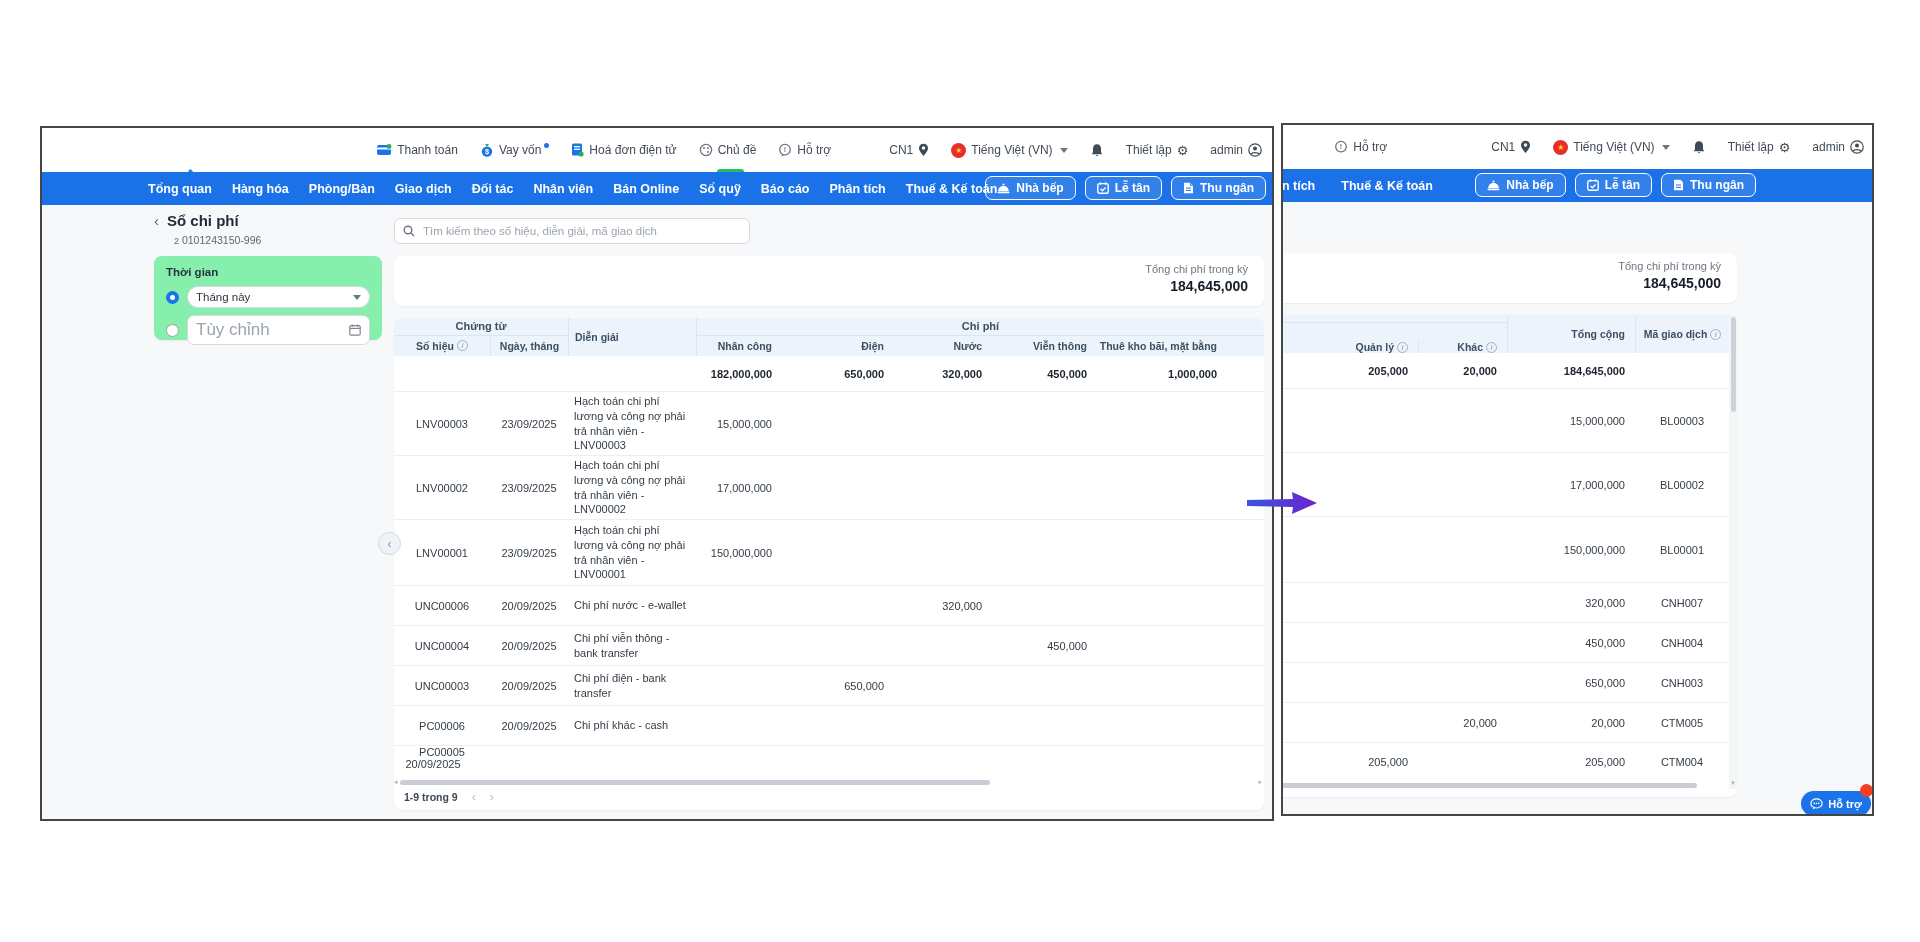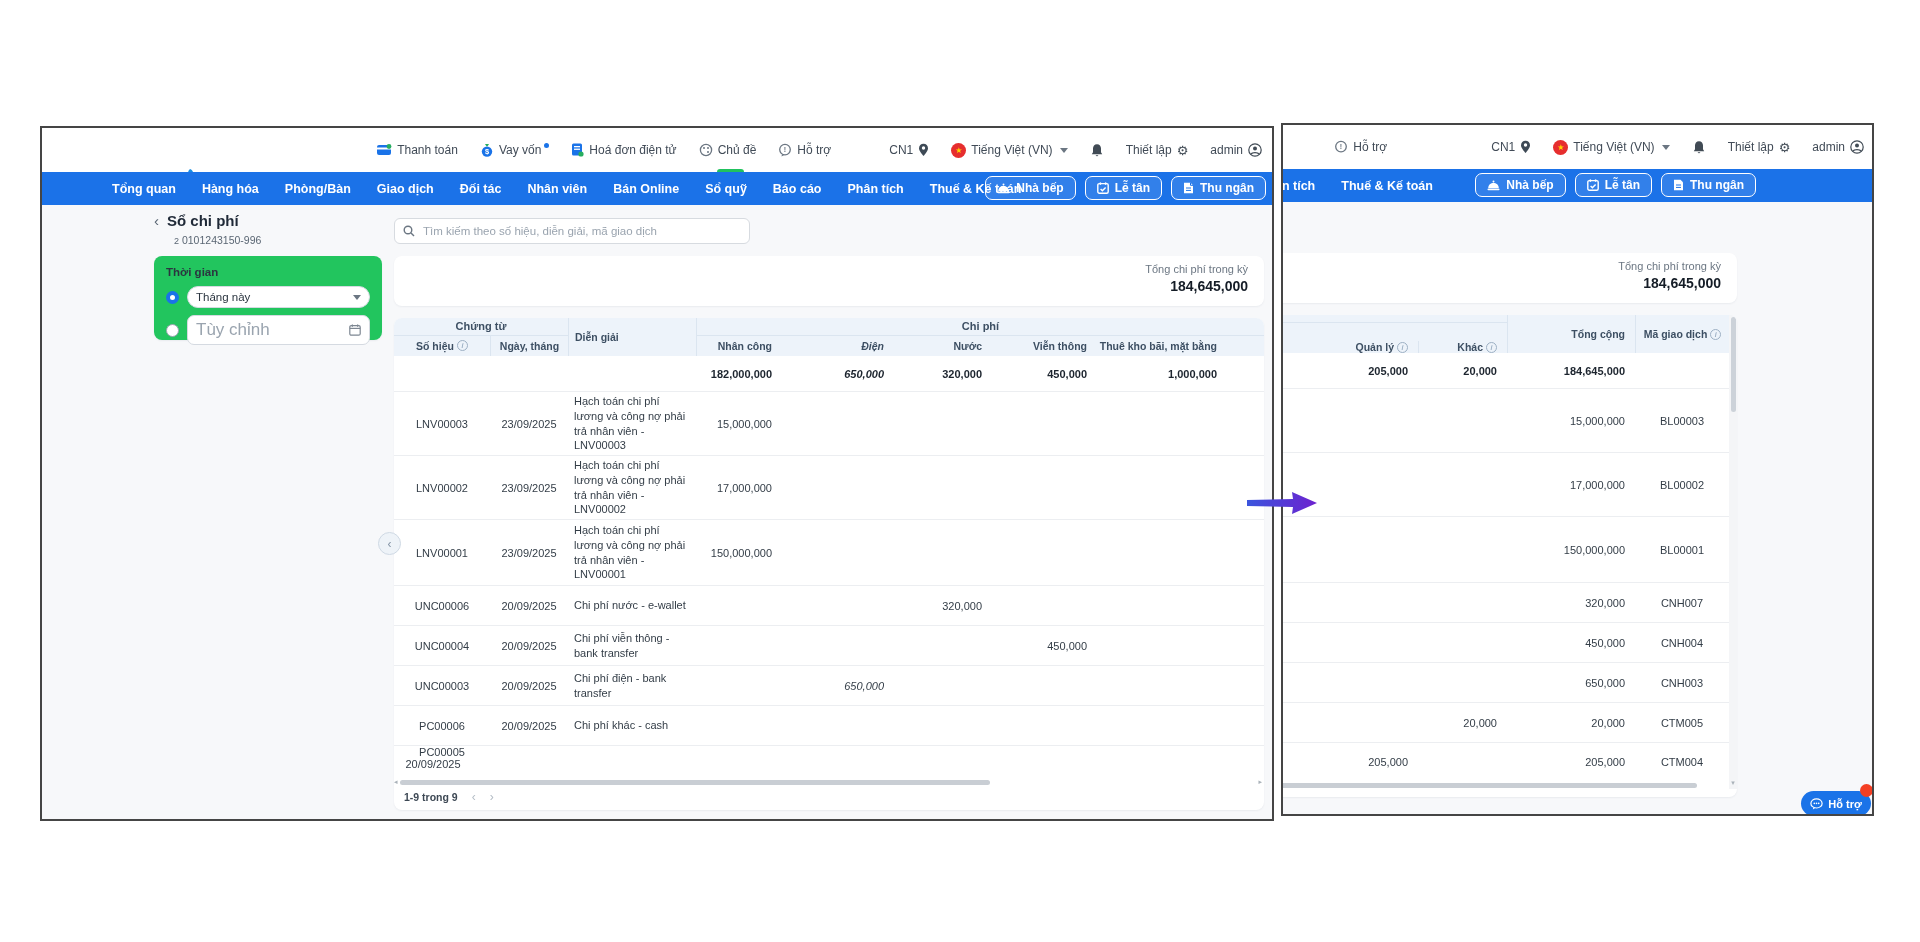--- a/index.html
+++ b/index.html
@@ -17,37 +17,37 @@
   .tm-item{display:flex;align-items:center;gap:5px;font-size:12px;color:#414b57;white-space:nowrap;position:relative;cursor:pointer;}
   .tm-sep{width:14px;}
   .beta{position:absolute;left:18px;top:26px;background:#21c25e;color:#fff;font-size:8px;font-weight:bold;
         padding:1px 5px;border-radius:3px;}
   .dot-sup{width:5px;height:5px;border-radius:50%;background:#1a73e8;margin:-10px 0 0 -2px;}
   .caret{width:0;height:0;border-left:4px solid transparent;border-right:4px solid transparent;border-top:5px solid #6b7682;margin-left:2px;}
   .flag{width:15px;height:15px;border-radius:50%;background:#e62e2e;color:#ffd400;font-size:8px;line-height:15px;text-align:center;}
 
   
   .bluenav{position:absolute;left:0;top:44px;right:0;height:33px;background:#1b72e8;display:flex;align-items:center;}
-  .nav-items{display:flex;align-items:center;gap:26px;margin-left:70px;}
+  .nav-items{display:flex;align-items:center;gap:20px;margin-left:106px;}
   .nav-items.right-shot{margin-left:-24px;gap:26px;}
   .nav-item{color:#fff;font-size:12.5px;font-weight:bold;white-space:nowrap;cursor:pointer;}
   .quick-btns{position:absolute;right:6px;top:4px;display:flex;gap:9px;}
   .quick-btns.qb-right{right:116px;}
   .qbtn{display:flex;align-items:center;gap:6px;border:1.5px solid #fff;border-radius:7px;color:#fff;
         font-size:12px;font-weight:bold;padding:4px 11px;background:rgba(255,255,255,.10);white-space:nowrap;cursor:pointer;}
 
   
   .bodybg{position:absolute;left:0;top:77px;right:0;bottom:0;background:#f7f8fa;}
 
   
   .sb-title-row{position:absolute;left:112px;top:84px;display:flex;align-items:center;gap:8px;}
   .back-chev{font-size:15px;color:#5a6673;cursor:pointer;}
   .sb-title{font-size:15px;font-weight:bold;color:#1f2937;}
   .sb-tax{position:absolute;left:132px;top:106px;font-size:10.5px;color:#5a6673;}
-  .sb-card{position:absolute;left:112px;top:128px;width:228px;height:84px;background:#22c55e;border-radius:8px;
+  .sb-card{position:absolute;left:112px;top:128px;width:228px;height:84px;background:#86efac;border-radius:8px;
            box-shadow:0 1px 2px rgba(20,40,70,.06);padding:10px 12px;box-sizing:border-box;}
   .sb-label{font-size:11.5px;font-weight:bold;color:#2b3540;margin-bottom:8px;}
   .opt-row{display:flex;align-items:center;gap:8px;margin-bottom:7px;}
   .radio{width:13px;height:13px;border-radius:50%;box-sizing:border-box;cursor:pointer;}
   .radio.on{border:4px solid #1a73e8;background:#fff;}
   .radio.off{border:1.5px solid #9aa4b0;background:#fff;}
   .select{flex:1;display:flex;align-items:center;justify-content:space-between;border:1px solid #d5dae1;border-radius:11px;
           background:#fff;font-size:11.5px;color:#2b3540;padding:4px 8px;cursor:pointer;}
   .inputbox{flex:1;display:flex;align-items:center;justify-content:space-between;border:1px solid #d5dae1;border-radius:7px;
           background:#fff;font-size:17px;color:#9aa4af;padding:4px 8px;}
@@ -81,21 +81,21 @@
         font-size:7px;line-height:9px;text-align:center;margin-left:3px;font-style:italic;}
 
   .trow{display:flex;border-bottom:1px solid #eceef1;box-sizing:border-box;}
   .cell{display:flex;align-items:center;font-size:11px;color:#333d47;box-sizing:border-box;}
   .cell.c{justify-content:center;} .cell.r{justify-content:flex-end;padding-right:10px;}
   .cell.desc{padding:5px 10px 5px 6px;line-height:1.32;align-items:center;}
   .bold{font-weight:bold;color:#1c242e;}
 
   
   .lw-id{width:96px;} .lw-date{width:78px;} .lw-desc{width:128px;} .lw-nc{width:86px;}
-  .lw-dien{width:112px;font-style:italic;} .lw-nuoc{width:98px;} .lw-vt{width:105px;} .lw-tk{width:130px;}
+  .lw-dien{width:112px;} .lw-nuoc{width:98px;} .lw-vt{width:105px;} .lw-tk{width:130px;}
   
   .rw-ql{width:145px;} .rw-khac{width:89px;} .rw-tc{width:128px;} .rw-ma{width:94px;}
 
   .h36{height:36px;} .h40{height:40px;} .h64{height:64px;} .h66{height:66px;} .h38{height:38px;} .h32{height:32px;overflow:hidden;flex-direction:column;}
 
   .hscroll{height:8px;display:flex;align-items:center;background:#fff;position:relative;}
   .hthumb{height:5px;border-radius:3px;background:#c9ced4;}
   .scroll-arrow{font-size:7px;color:#aab2ba;line-height:8px;}
   .pagerow{height:22px;display:flex;align-items:center;gap:14px;padding-left:10px;font-size:10.5px;color:#3d4854;font-weight:bold;}
   .pg-chev{color:#b3bcc5;font-size:12px;font-weight:normal;cursor:pointer;}

